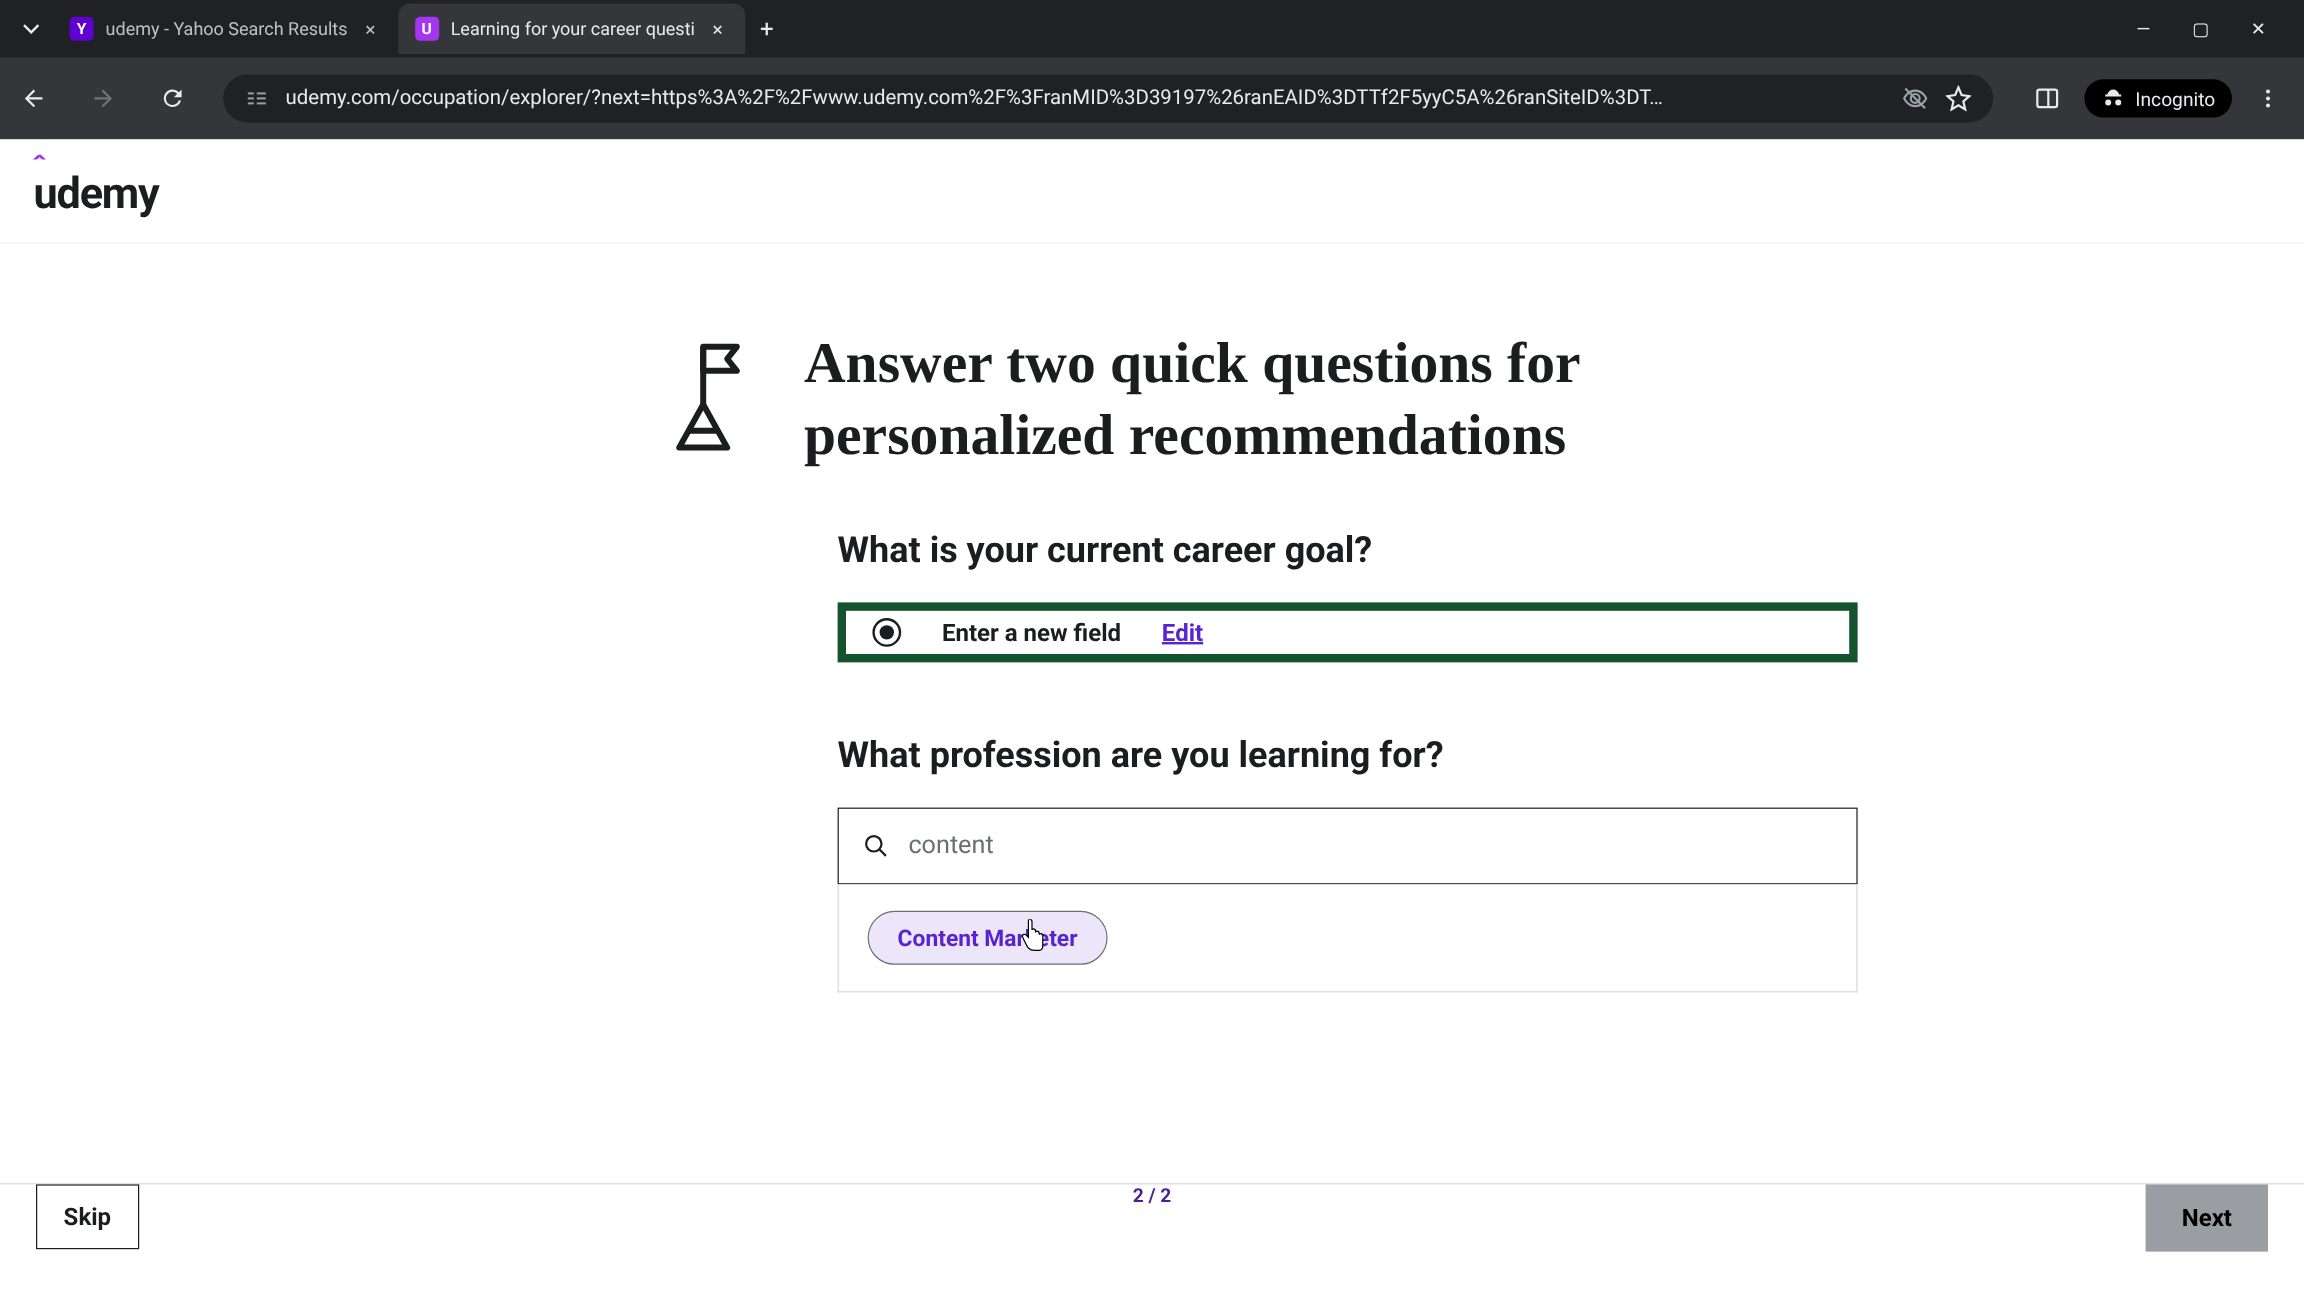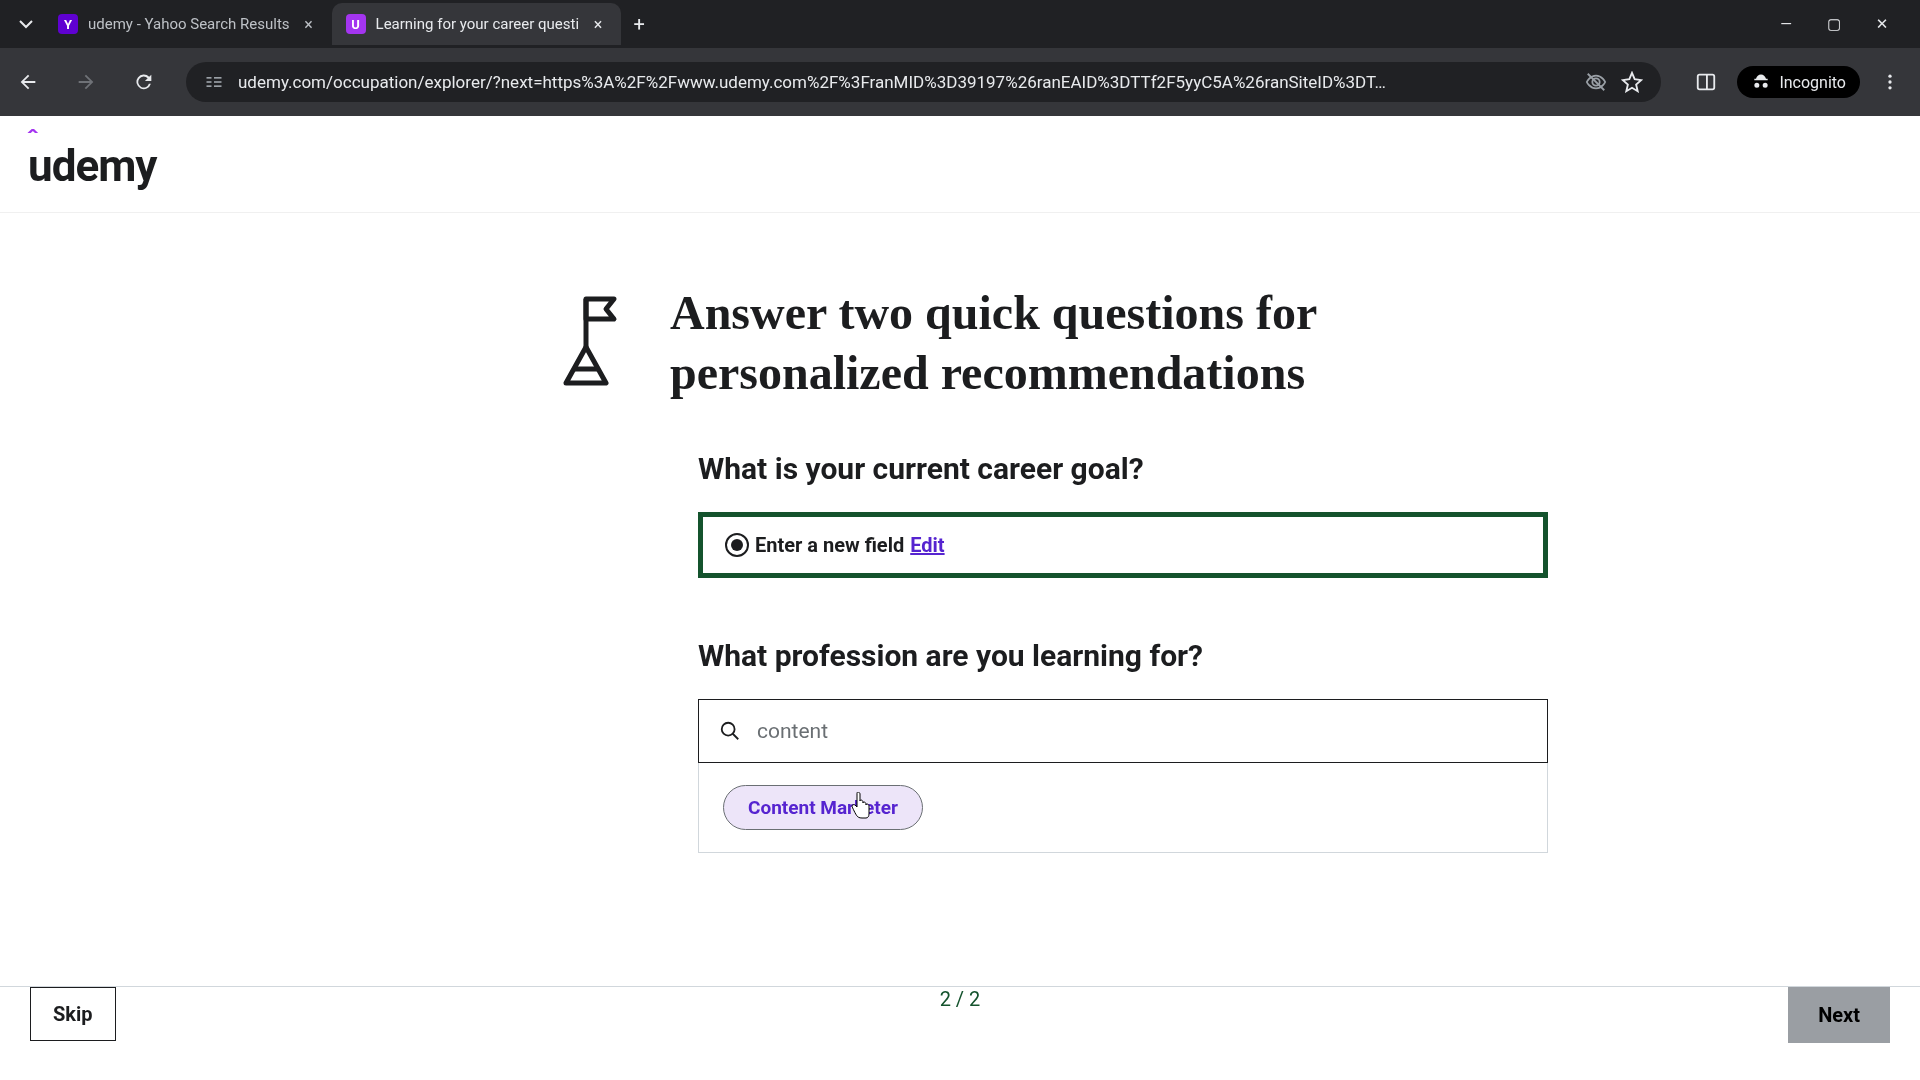--- a/index.html
+++ b/index.html
@@ -28,51 +28,51 @@
     .url-icon { color:#9aa0a6; display:flex; }
     .right-icons { display:flex; align-items:center; gap:20px; color:#e8eaed; padding:0 8px; }
     .incognito-pill { display:flex; align-items:center; gap:8px; background:#000000; padding:6px 14px; border-radius:20px; font-size:16px; }
 
     
     .viewport { background:#fff; height:980px; position:relative; overflow:hidden; }
     .page-scroll { height:100%; overflow:hidden; }
 
     
     .udemy-header { padding:24px 28px 20px; border-bottom:1px solid #f0f0f0; }
-    .udemy-logo { font-size:44px; font-weight:700; color:#1c1d1f; letter-spacing:-1px; position:relative; display:inline-block; }
+    .udemy-logo { font-size:36px; font-weight:700; color:#1c1d1f; letter-spacing:-1px; position:relative; display:inline-block; }
     .udemy-logo::before { content:"ˆ"; position:absolute; left:-2px; top:-16px; color:#a435f0; font-size:28px; font-weight:700; }
 
     
     .content { max-width:900px; margin:0 auto; padding:70px 0 0 38px; position:relative; }
     .hero { display:flex; gap:22px; align-items:flex-start; }
     .hero-icon { width:90px; height:90px; margin-top:8px; margin-left:10px; flex-shrink:0; }
     .hero-title { font-family:Georgia,"Times New Roman",serif; font-size:48px; font-weight:700; line-height:1.25; color:#1c1d1f; max-width:760px; }
 
     .question { margin-top:48px; margin-left:150px; }
     .q-label { font-size:30px; font-weight:700; color:#1c1d1f; margin-bottom:26px; }
-    .goal-box { border:5px solid #14532d; padding:16px 22px; display:flex; align-items:center; gap:6px; width:850px; }
+    .goal-box { border:7px solid #14532d; padding:6px 22px; display:flex; align-items:center; gap:34px; width:850px; }
     .radio-dot { width:24px; height:24px; border:2px solid #1c1d1f; border-radius:50%; display:flex; align-items:center; justify-content:center; }
     .radio-dot::after { content:""; width:12px; height:12px; background:#1c1d1f; border-radius:50%; }
     .goal-text { font-size:20px; font-weight:700; color:#1c1d1f; }
     .edit-link { font-size:20px; font-weight:700; color:#5624d0; text-decoration:underline; cursor:pointer; }
 
     .search-box { border:1px solid #1c1d1f; width:850px; display:flex; align-items:center; padding:0 20px; height:64px; gap:16px; }
     .search-box input { border:none; outline:none; font-size:21px; flex:1; color:#6a6f73; font-family:inherit; }
     .dropdown { width:850px; border:1px solid #d1d7dc; border-top:none; padding:22px 24px; background:#fff; }
     .chip { display:inline-flex; align-items:center; border:1px solid #6a6f73; background:#ede5f9; border-radius:28px; padding:10px 24px; font-size:19px; font-weight:700; color:#5624d0; cursor:pointer; position:relative; }
     .cursor-hand { position:absolute; left:126px; top:6px; font-size:18px; pointer-events:none; }
 
     .category-row { width:850px; display:flex; justify-content:space-between; align-items:center; padding:18px 10px 0; margin-top:6px; }
     .category-title { font-size:22px; font-weight:700; color:#1c1d1f; }
     .chevron { font-size:20px; color:#1c1d1f; }
 
     
     .footer-bar { position:absolute; bottom:0; left:0; right:0; height:110px; background:#fff; border-top:1px solid #d1d7dc; display:flex; align-items:flex-start; padding:0 30px; }
     .skip-btn { border:1px solid #1c1d1f; background:#fff; padding:14px 22px; font-size:20px; font-weight:700; color:#1c1d1f; cursor:pointer; }
-    .pager { position:absolute; left:50%; transform:translateX(-50%); font-size:20px; color:#14532d; font-weight:400; }
+    .pager { position:absolute; left:50%; transform:translateX(-50%); font-size:16px; color:#4c1d95; font-weight:700; }
     .next-btn { margin-left:auto; background:#9a9ea3; color:#000000; border:none; padding:16px 30px; font-size:20px; font-weight:700; cursor:pointer; }
 
     svg { display:block; }
   </style>
 </head>
 <body>
 
 <div class="browser-chrome">
   <div class="tab-bar">
     <div class="tab-dropdown">

